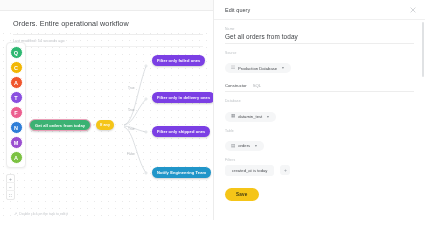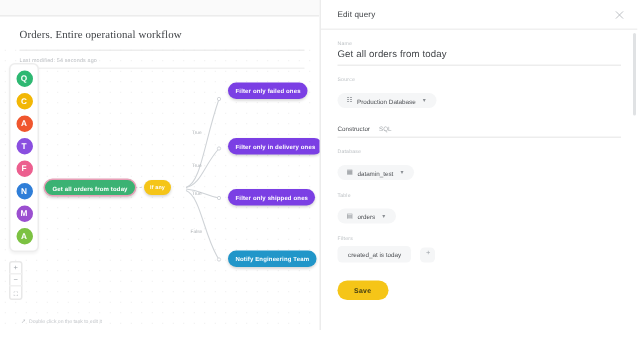--- a/index.html
+++ b/index.html
@@ -14,21 +14,20 @@
   
   .canvas-pane {
     position:relative; width:213px; height:220px;
     background:#ffffff; overflow:hidden;
   }
   .topbar { height:11px; background:#fafafa; border-bottom:1px solid #ececec; }
 
   .title {
     padding:8px 0 0 13px; font-size:7.2px; color:#3f4246;
     letter-spacing:.1px;
-    font-family:Liberation Serif, serif;
   }
   .title-rule {
     margin:6px 10px 0 13px; height:1px;
     background:#ededed;
   }
   .submeta {
     padding:4px 0 0 13px; font-size:3.6px; color:#b9bcc0; letter-spacing:.1px;
   }
   .sub-rule { margin:3px 10px 0 13px; height:1px; background:#f1f1f1; }
 

